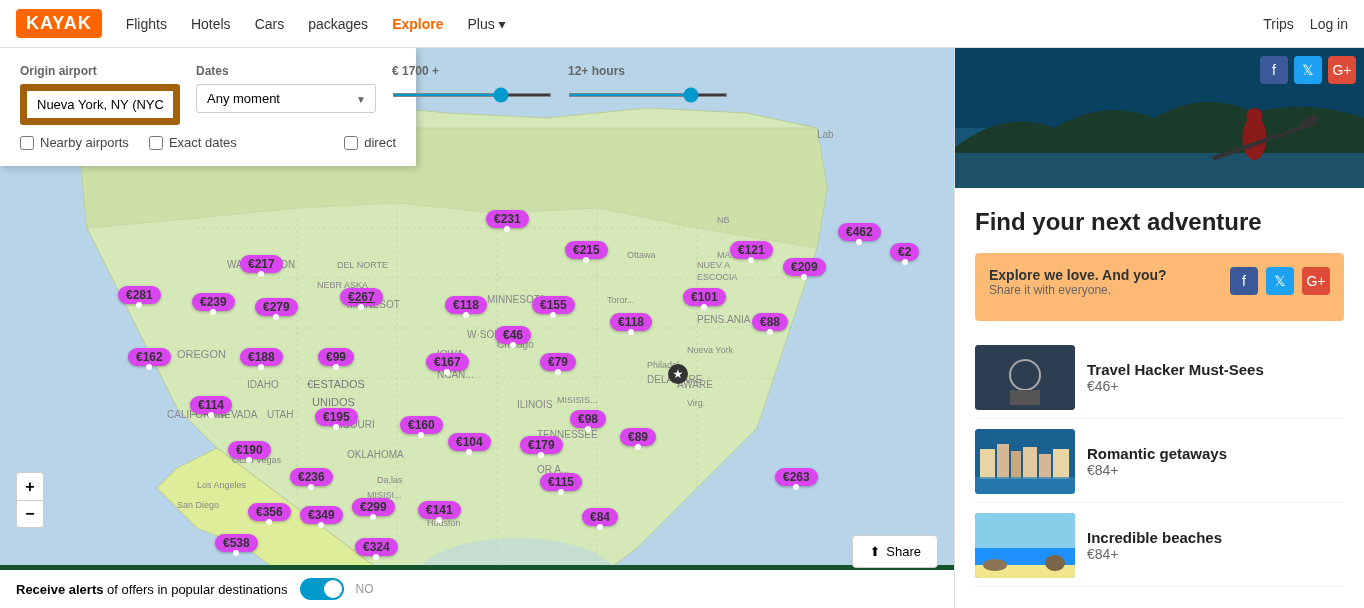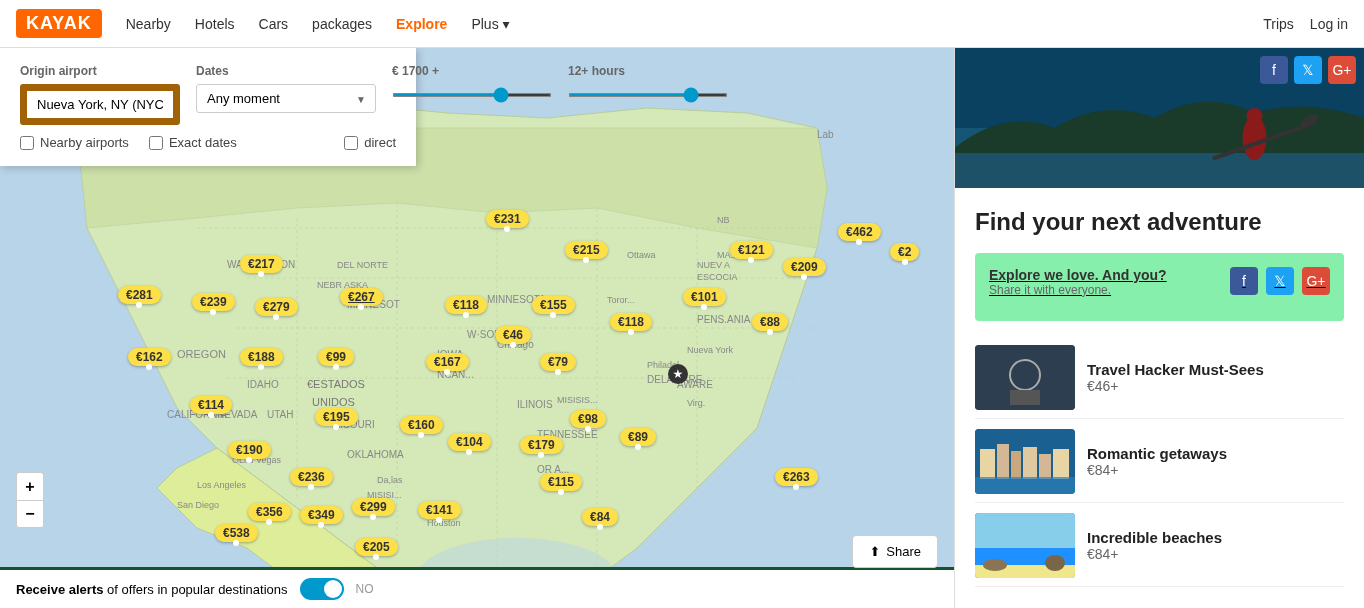--- a/index.html
+++ b/index.html
@@ -163,21 +163,21 @@
       cursor: pointer;
     }
 
     
     .alerts-bar {
       position: absolute;
       bottom: 0;
       left: 0;
       right: 0;
       background: white;
-      border-top: 3px solid #14532d;
+      border-top: 5px solid #14532d;
       padding: 8px 16px;
       display: flex;
       align-items: center;
       gap: 12px;
       z-index: 10;
       font-size: 13px;
     }
     .alerts-bar .bold { font-weight: bold; }
     .toggle-switch {
       position: relative;
@@ -199,21 +199,21 @@
       border-radius: 50%;
     }
     .toggle-no {
       font-size: 12px;
       color: #999;
     }
 
     
     .price-label {
       position: absolute;
-      background: #fde047;
+      background: #d946ef;
       border-radius: 12px;
       padding: 2px 8px;
       font-size: 12px;
       font-weight: bold;
       color: #333;
       cursor: pointer;
       box-shadow: 0 1px 3px rgba(0,0,0,0.3);
       white-space: nowrap;
     }
     .price-label::before {
@@ -318,25 +318,24 @@
     .adventure-title {
       font-size: 24px;
       font-weight: bold;
       color: #222;
       margin-bottom: 16px;
       line-height: 1.2;
     }
 
     
     .social-share {
-      background: #86efac;
+      background: #fdba74;
       padding: 14px;
       border-radius: 4px;
       margin-bottom: 16px;
-      text-decoration: underline;
     }
     .social-share-text {
       font-size: 14px;
       font-weight: bold;
       color: #333;
     }
     .social-share-sub {
       font-size: 12px;
       color: #666;
       margin-bottom: 10px;
@@ -427,21 +426,21 @@
     .nav-link-explore {
       position: relative;
     }
   </style>
 </head>
 <body>
 
 <nav class="navbar">
   <div class="logo">KAYAK</div>
   <div class="nav-links">
-    <a class="nav-link">Nearby</a>
+    <a class="nav-link">Flights</a>
     <a class="nav-link">Hotels</a>
     <a class="nav-link">Cars</a>
     <a class="nav-link">packages</a>
     <a class="nav-link active nav-link-explore">Explore</a>
     <a class="nav-link">Plus ▾</a>
   </div>
   <div class="nav-right">
     <a class="nav-right-link">Trips</a>
     <a class="nav-right-link">Log in</a>
   </div>
@@ -593,22 +592,22 @@
         <div class="price-label" style="top: 393px; left: 228px;">€190</div>
         <div class="price-label" style="top: 388px; left: 520px;">€179</div>
         <div class="price-label" style="top: 420px; left: 290px;">€236</div>
         <div class="price-label" style="top: 425px; left: 540px;">€115</div>
         <div class="price-label" style="top: 420px; left: 775px;">€263</div>
         <div class="price-label" style="top: 455px; left: 248px;">€356</div>
         <div class="price-label" style="top: 450px; left: 352px;">€299</div>
         <div class="price-label" style="top: 458px; left: 300px;">€349</div>
         <div class="price-label" style="top: 453px; left: 418px;">€141</div>
         <div class="price-label" style="top: 460px; left: 582px;">€84</div>
-        <div class="price-label" style="top: 476px; left: 215px;">€538</div>
-        <div class="price-label" style="top: 490px; left: 355px;">€205</div>
+        <div class="price-label" style="top: 486px; left: 215px;">€538</div>
+        <div class="price-label" style="top: 490px; left: 355px;">€324</div>
         <div class="price-label" style="top: 520px; left: 250px;">€254</div>
         <div class="price-label" style="top: 520px; left: 340px;">€307</div>
         <div class="price-label" style="top: 545px; left: 470px;">€164</div>
         <div class="price-label" style="top: 520px; left: 585px;">€272</div>
         <div class="price-label" style="top: 175px; left: 838px;">€462</div>
         <div class="price-label" style="top: 195px; left: 890px;">€2</div>
       </div>
 
     <div class="price-star" style="left:668px;top:316px;">★</div>
 

